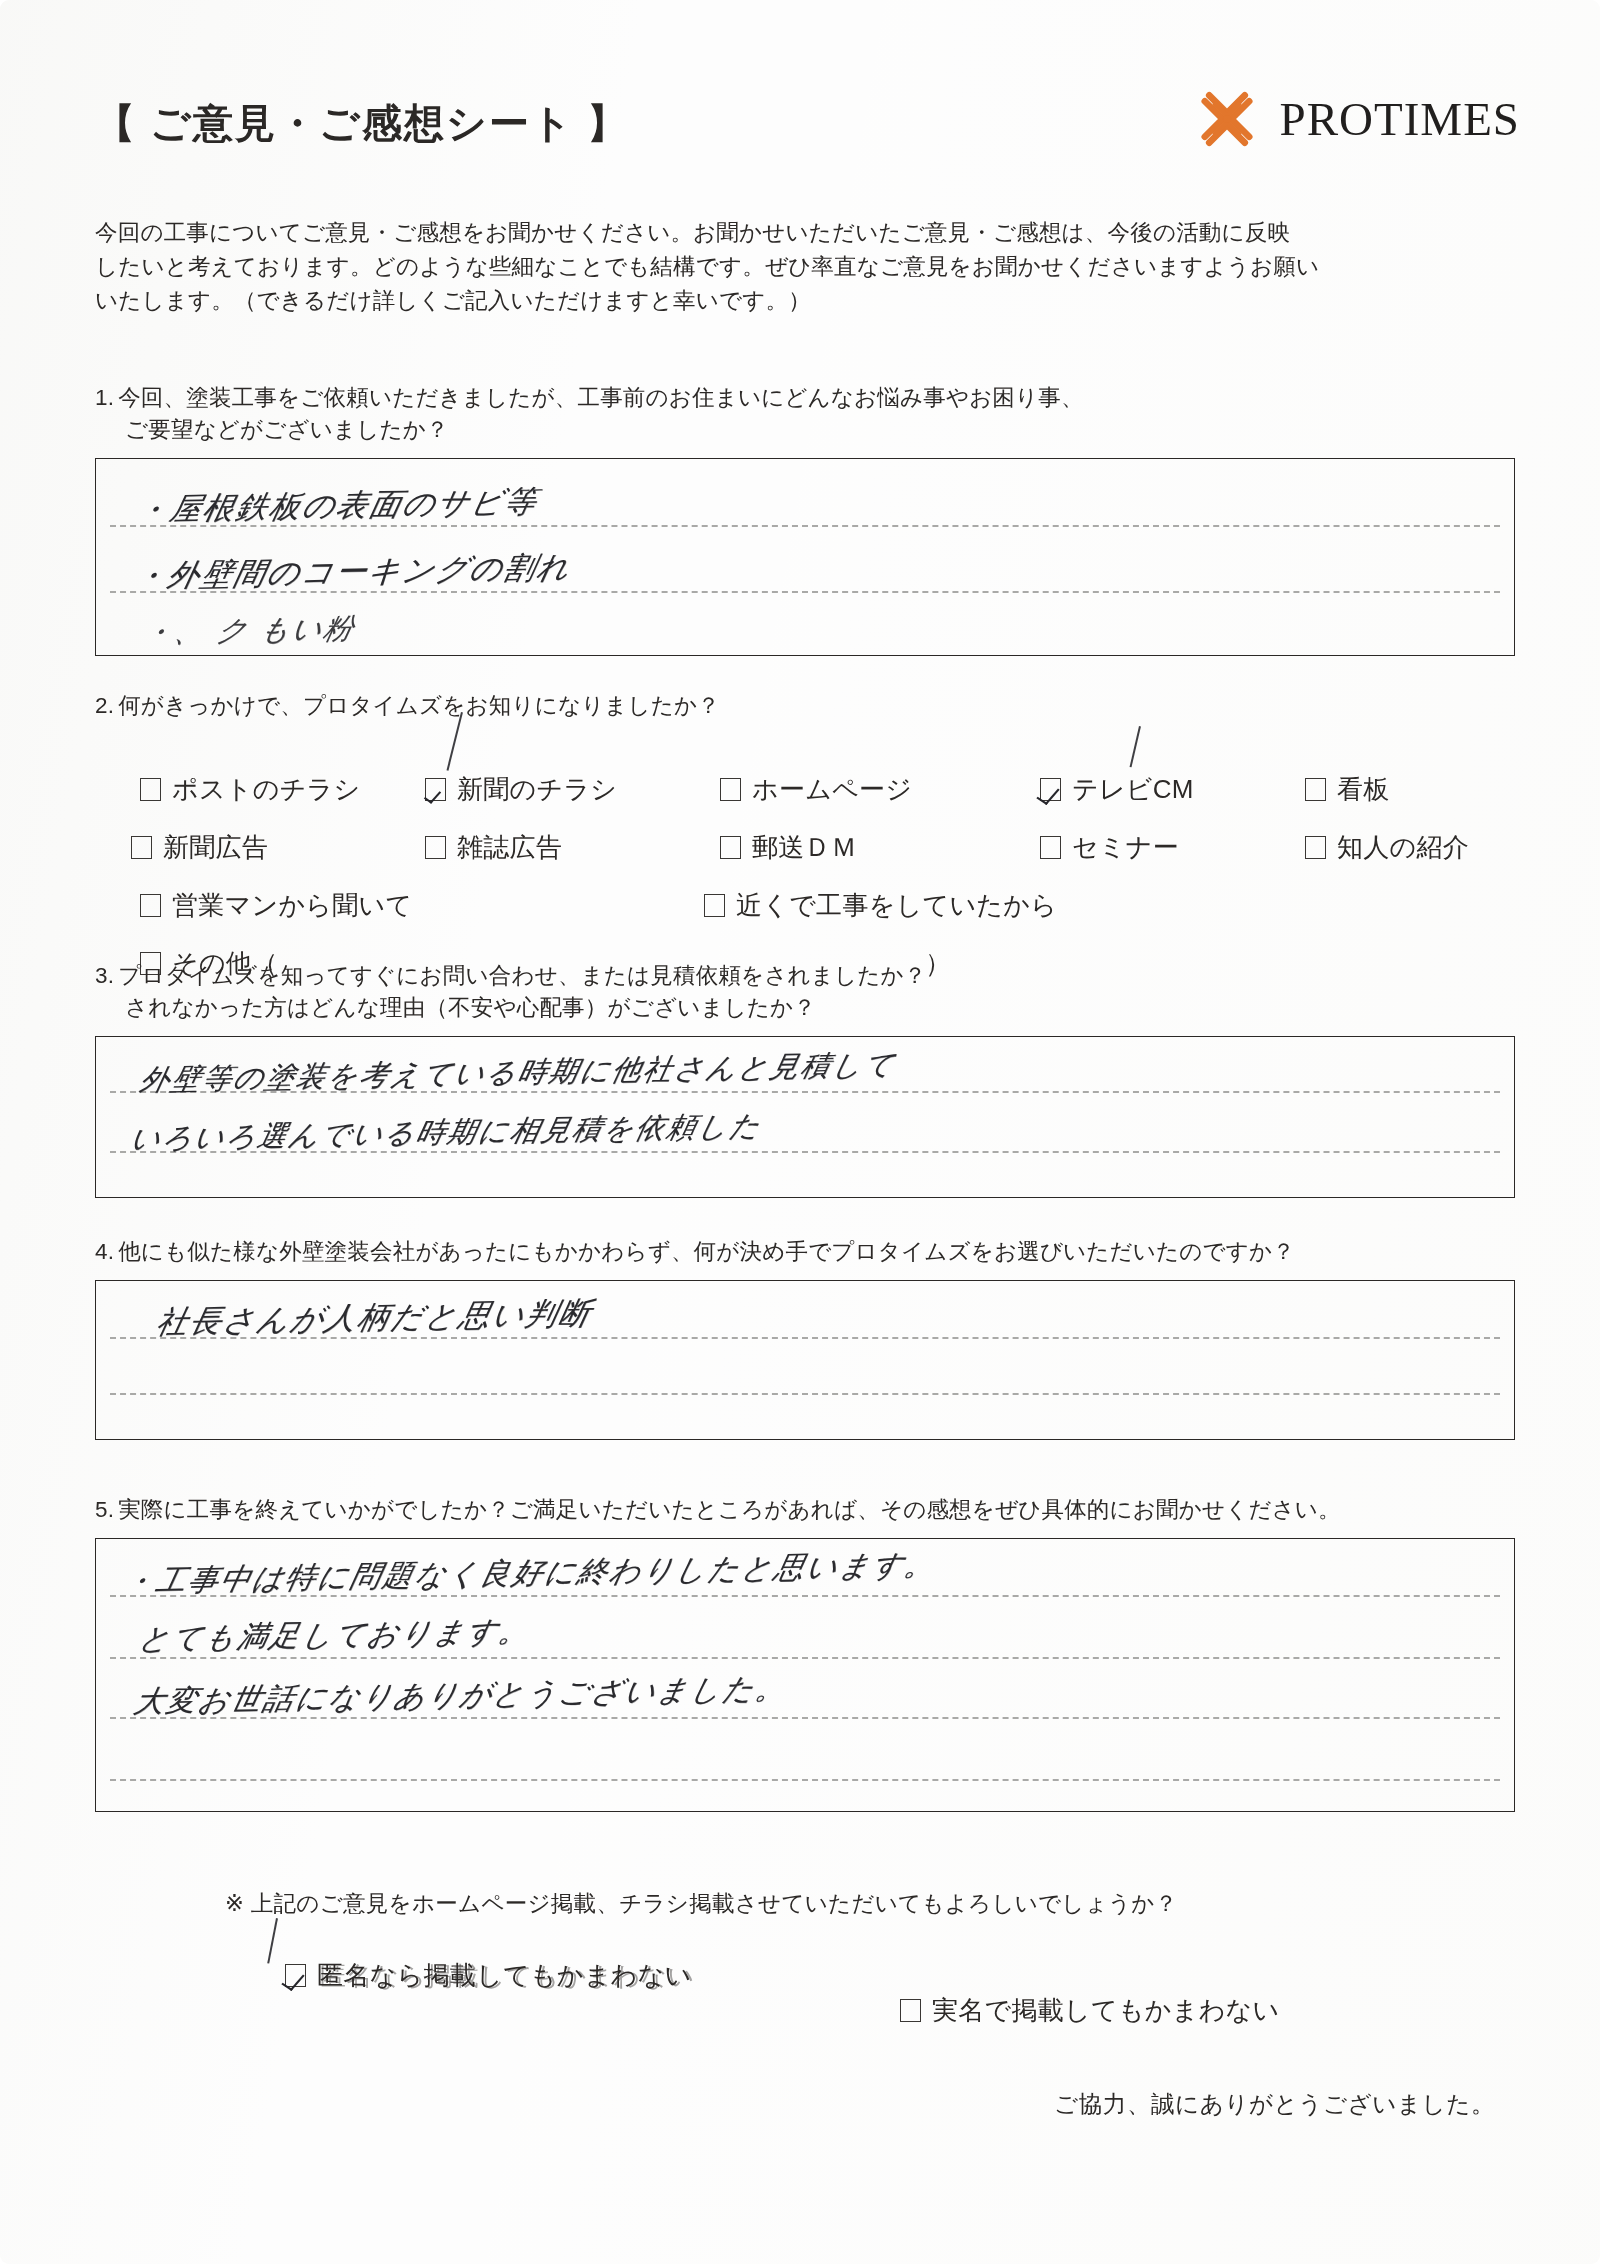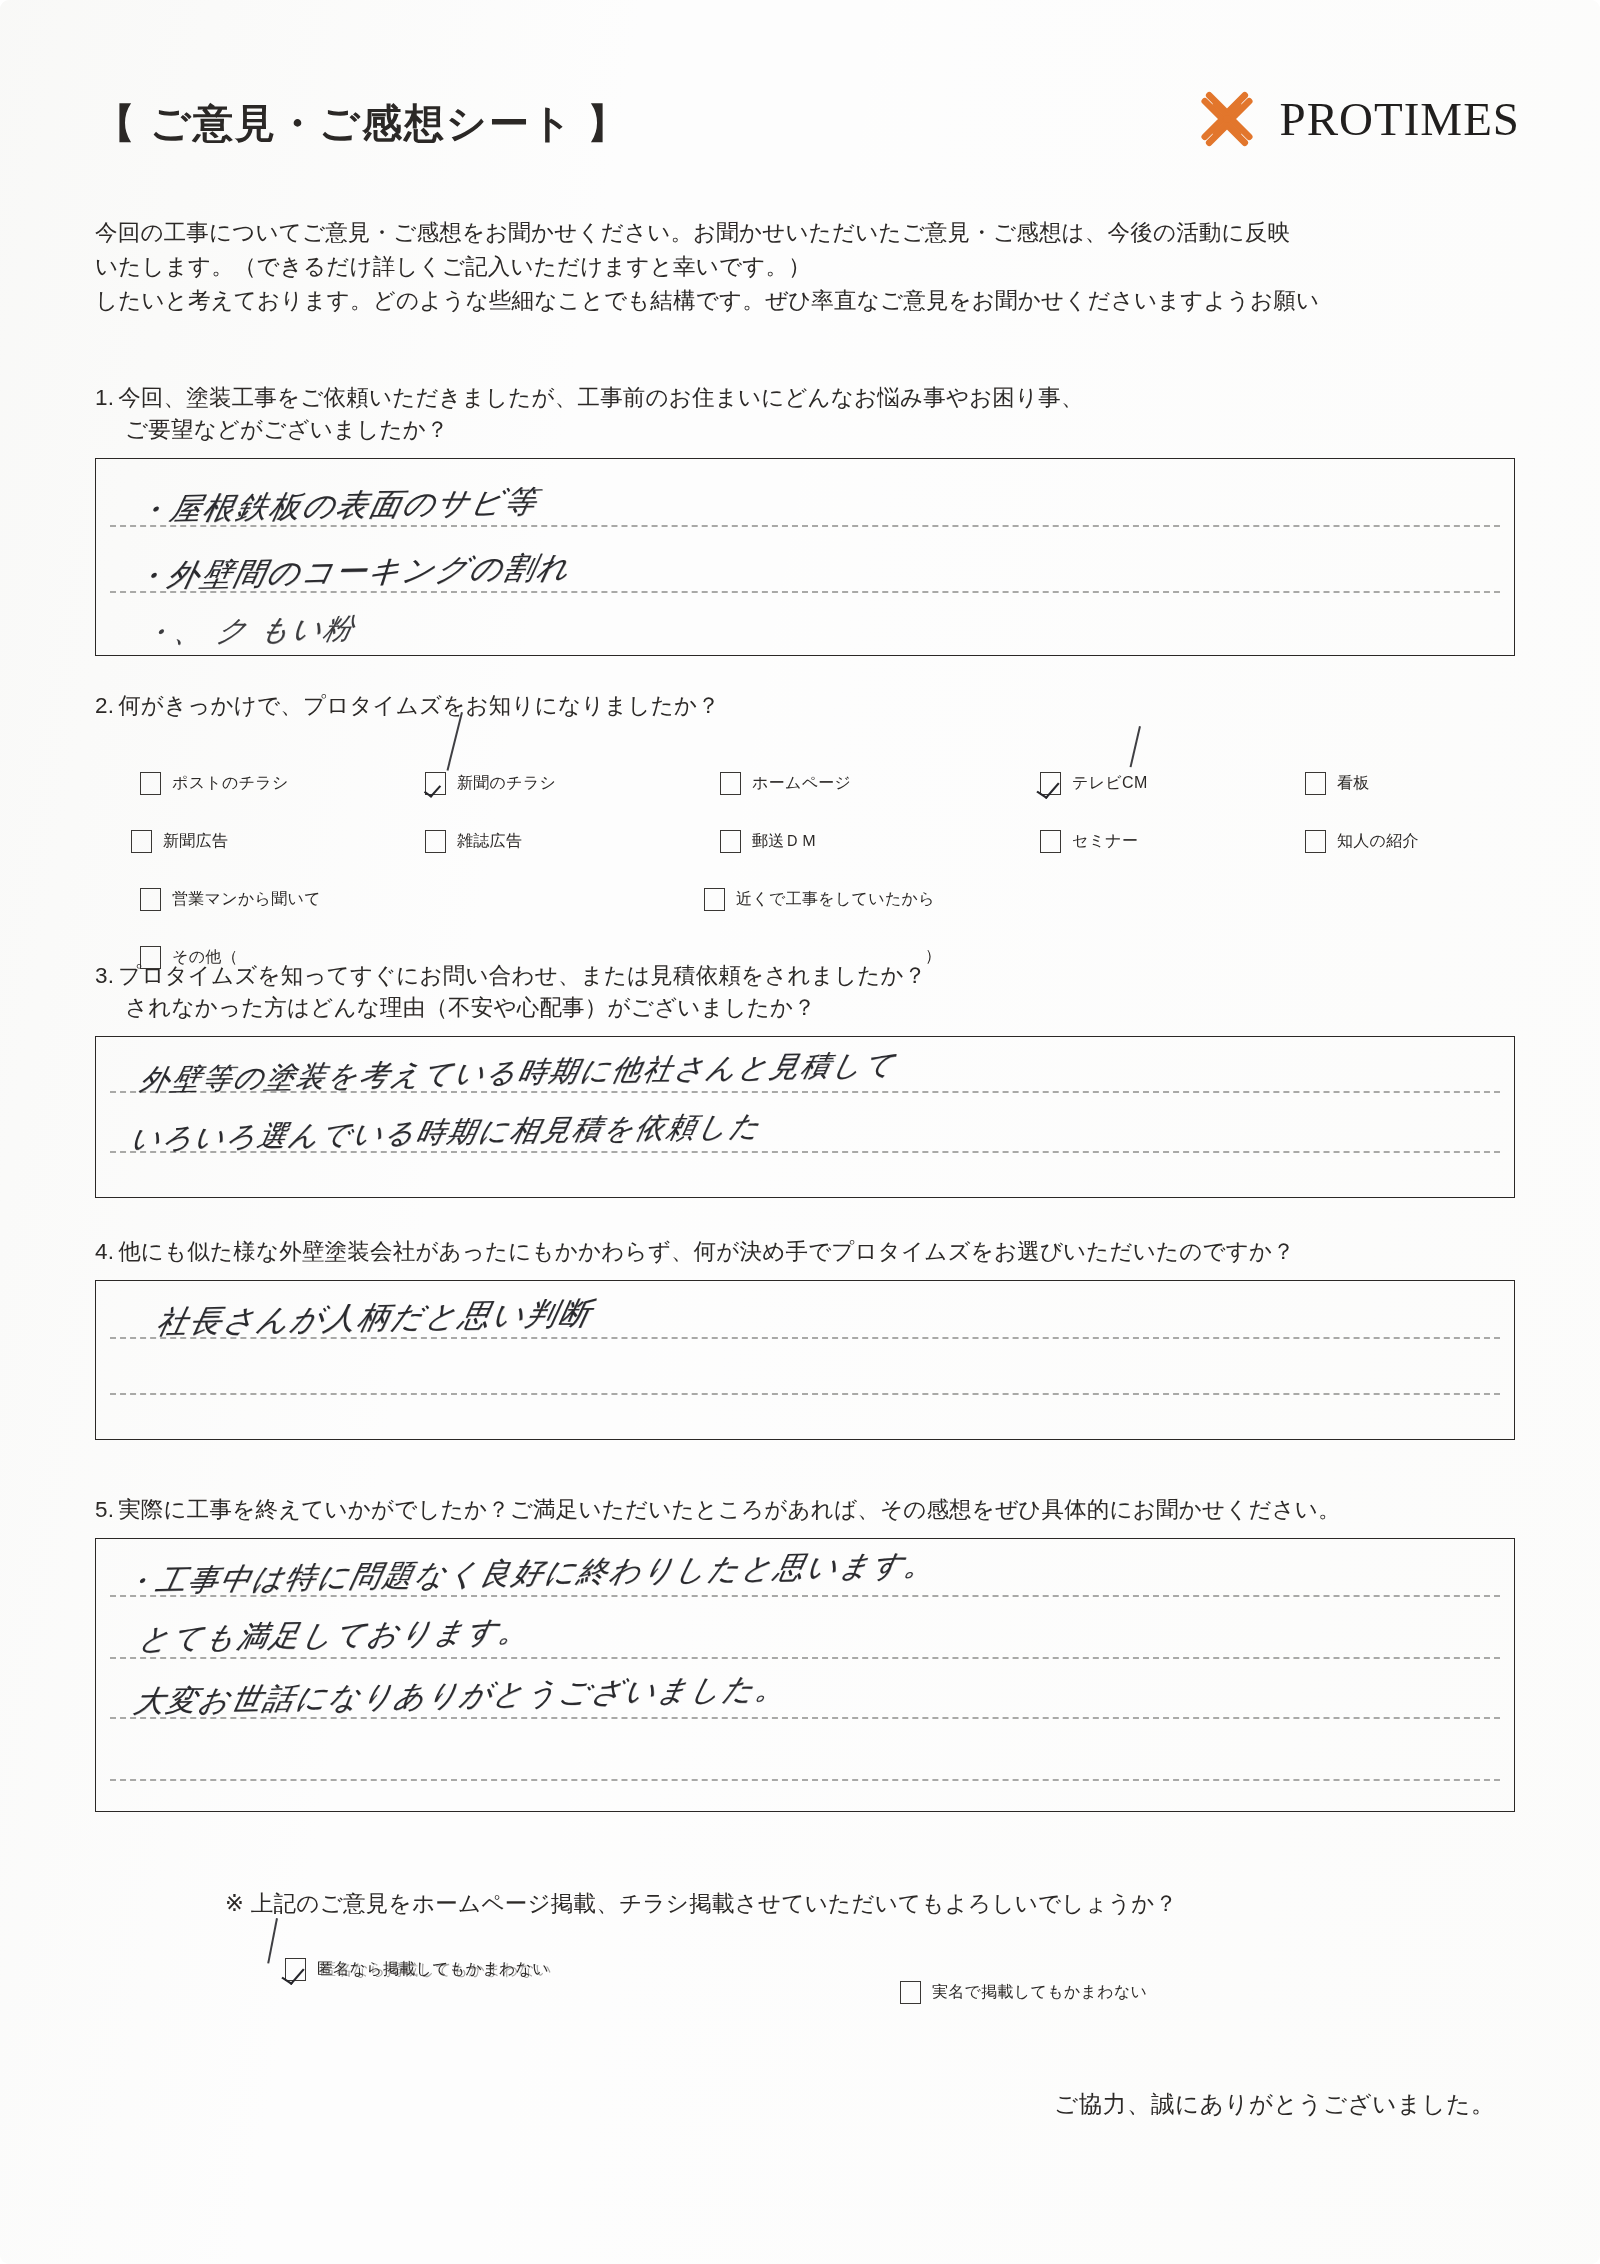--- a/index.html
+++ b/index.html
@@ -132,21 +132,21 @@
     position: absolute;
     left: 0;
     width: 1420px;
     height: 34px;
   }
   .opt {
     position: absolute;
     display: flex;
     align-items: center;
     gap: 11px;
-    font-size: 16px;
+    font-size: 26px;
     color: #2c2927;
     white-space: nowrap;
     letter-spacing: 0.3px;
   }
   .box {
     position: relative;
     width: 21px;
     height: 23px;
     border: 1.8px solid #3a3734;
     box-sizing: border-box;
@@ -239,22 +239,22 @@
           <path d="M34 70 L50 54 L66 70"></path>
         </g>
         <circle cx="50" cy="50" r="5.5" fill="#e2762c"></circle>
       </svg>
       <span class="logo-word">PROTIMES</span>
     </div>
   </div>
 
   <div class="intro">
     <div>今回の工事についてご意見・ご感想をお聞かせください。お聞かせいただいたご意見・ご感想は、今後の活動に反映</div>
+    <div>したいと考えております。どのような些細なことでも結構です。ぜひ率直なご意見をお聞かせくださいますようお願い</div>
     <div>いたします。（できるだけ詳しくご記入いただけますと幸いです。）</div>
-    <div>したいと考えております。どのような些細なことでも結構です。ぜひ率直なご意見をお聞かせくださいますようお願い</div>
   </div>
 
   <div class="q" style="top:382px;">
     <div class="q-text">
       <span class="q-num">1.</span><span>今回、塗装工事をご依頼いただきましたが、工事前のお住まいにどんなお悩み事やお困り事、</span>
     </div>
     <div class="q-text q-sub">ご要望などがございましたか？</div>
 
     <div class="answer-box" style="height:198px;">
       <div class="rule" style="top:66px;"></div>

